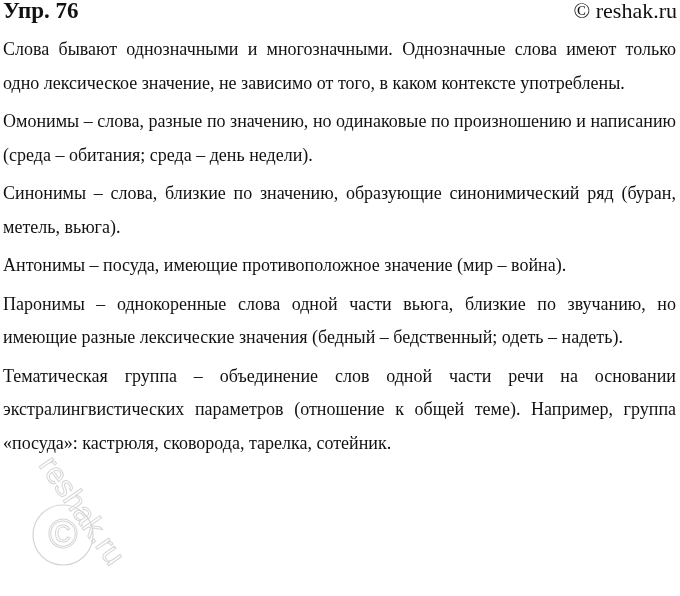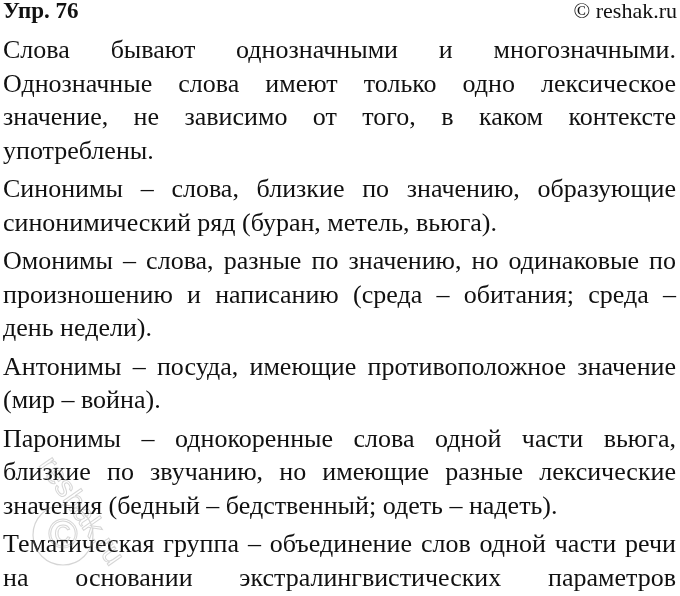--- a/index.html
+++ b/index.html
@@ -2,38 +2,38 @@
 <html><head>
 <meta charset="utf-8">
 <style>
   html, body { margin:0; padding:0; background:#ffffff; }
   body { width:680px; height:596px; overflow:hidden; position:relative;
          font-family:"Liberation Serif","DejaVu Serif",serif; color:#111; }
   .header { position:absolute; top:0; left:3px; right:3px; height:30px; }
   .title { position:absolute; left:0; top:-2px; font-weight:bold; font-size:23px; }
   .copy { position:absolute; right:0; top:-2px; font-size:22px; }
   .content { position:absolute; top:33px; left:3px; width:673px; }
-  .para { font-size:26px; line-height:33.5px; text-align:justify; text-align-last:left; margin:0 0 5px 0; }
+  .para { font-size:18px; line-height:33.5px; text-align:justify; text-align-last:left; margin:0 0 5px 0; }
   .watermark { position:absolute; left:18px; top:450px; width:160px; height:140px; pointer-events:none; opacity:0.35; }
 </style>
 </head>
 <body>
 
 <div class="header">
   <span class="title">Упр. 76</span>
   <span class="copy">© reshak.ru</span>
 </div>
 
 <div class="content">
   <p class="para">Слова бывают однозначными и многозначными. Однозначные слова имеют только одно лексическое значение, не зависимо от того, в каком контексте употреблены.</p>
+  <p class="para">Омонимы – слова, разные по значению, но одинаковые по произношению и написанию (среда – обитания; среда – день недели).</p>
   <p class="para">Синонимы – слова, близкие по значению, образующие синонимический ряд (буран, метель, вьюга).</p>
-  <p class="para">Омонимы – слова, разные по значению, но одинаковые по произношению и написанию (среда – обитания; среда – день недели).</p>
   <p class="para">Антонимы – посуда, имеющие противоположное значение (мир – война).</p>
   <p class="para">Паронимы – однокоренные слова одной части вьюга, близкие по звучанию, но имеющие разные лексические значения (бедный – бедственный; одеть – надеть).</p>
-  <p class="para">Тематическая группа – объединение слов одной части речи на основании экстралингвистических параметров (отношение к имеют теме). Например, группа «посуда»: кастрюля, сковорода, тарелка, сотейник.</p>
+  <p class="para">Тематическая группа – объединение слов одной части речи на основании экстралингвистических параметров (отношение к общей теме). Например, группа «посуда»: кастрюля, сковорода, тарелка, сотейник.</p>
 </div>
 
 <svg class="watermark" viewBox="0 0 160 140">
   <g fill="none" stroke="#888" stroke-width="1.2">
     <circle cx="45" cy="85" r="30"></circle>
   </g>
   <text x="45" y="98" font-size="40" text-anchor="middle" fill="none" stroke="#888" stroke-width="1" font-family="Liberation Sans, sans-serif">©</text>
   <text x="0" y="0" font-size="30" fill="none" stroke="#888" stroke-width="1" font-family="Liberation Sans, sans-serif" transform="translate(20,15) rotate(55)">reshak.ru</text>
 </svg>
 

